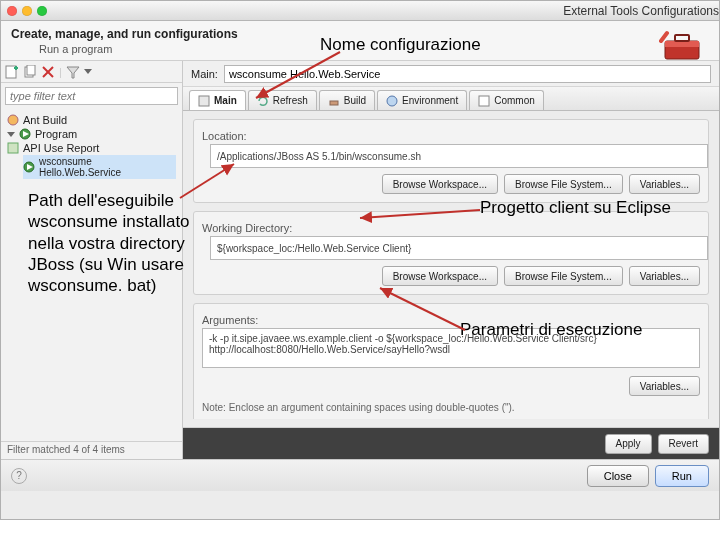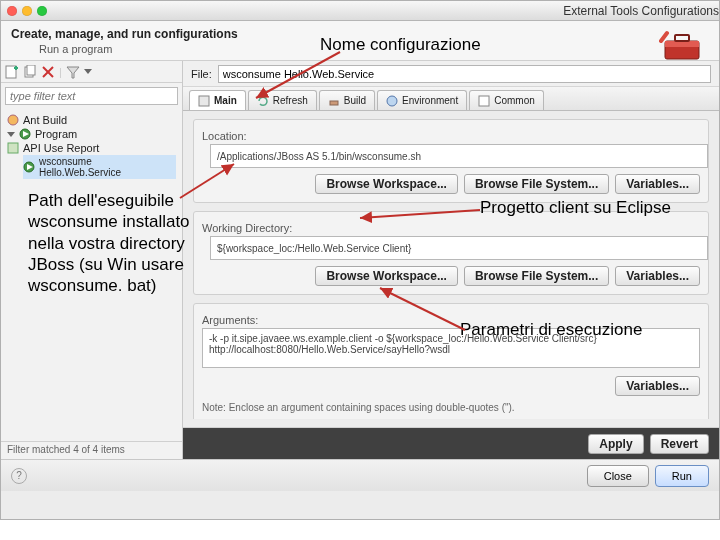--- a/index.html
+++ b/index.html
@@ -32,21 +32,21 @@
   .name-row input { flex:1; height:18px; border:1px solid #b5b5b5; padding:0 4px; font-size:11px; }
   .tabs { height:24px; display:flex; align-items:flex-end; background:linear-gradient(#f5f5f5,#e4e4e4); border-bottom:1px solid #bcbcbc; padding:0 6px; gap:2px; }
   .tab { height:20px; padding:0 8px; border:1px solid #b8b8b8; border-bottom:none; border-radius:3px 3px 0 0; background:linear-gradient(#fafafa,#e6e6e6); font-size:10px; display:flex; align-items:center; gap:4px; cursor:pointer; }
   .tab.active { background:#fff; font-weight:bold; }
   .tab-icon { width:12px; height:12px; display:inline-block; }
   .panel-scroll { flex:1; overflow:auto; background:#ececec; padding:8px 10px; }
   .group-label { font-size:11px; color:#555; margin:4px 0 2px; }
   .field-set { border:1px solid #cfcfcf; background:#f3f3f3; border-radius:3px; padding:6px 8px 8px; margin-bottom:8px; }
   .text-input { width:100%; height:24px; border:1px solid #b8b8b8; background:#fff; padding:0 6px; font-size:10px; color:#444;margin-left:8px; }
   .btn-row { display:flex; justify-content:flex-end; gap:6px; margin-top:6px; }
-  .btn { height:20px; padding:0 10px; border:1px solid #a8a8a8; border-radius:3px; background:linear-gradient(#fdfdfd,#e2e2e2); font-size:12px; cursor:pointer; display:flex; align-items:center;font-weight:bold; }
+  .btn { height:20px; padding:0 10px; border:1px solid #a8a8a8; border-radius:3px; background:linear-gradient(#fdfdfd,#e2e2e2); font-size:10px; cursor:pointer; display:flex; align-items:center; }
   .args-box { width:100%; height:40px; border:1px solid #b8b8b8; background:#fff; padding:4px 6px; font-size:10px; color:#444; resize:none; font-family:inherit; }
   .note { font-size:10px; color:#666; margin-top:6px; }
   .panel-footer { height:32px; border-top:1px solid #d0d0d0; background:#404040; display:flex; justify-content:flex-end; align-items:center; padding:0 10px; gap:6px;margin-top:8px; }
   .win-footer { height:32px; border-top:1px solid #c8c8c8; background:linear-gradient(#f2f2f2,#e2e2e2); display:flex; align-items:center; padding:0 10px; }
   .help-icon { width:16px; height:16px; border:1px solid #aaa; border-radius:50%; display:flex; align-items:center; justify-content:center; font-size:10px; color:#777; }
   .win-footer .spacer { flex:1; }
   .win-btn { height:22px; padding:0 16px; border:1px solid #9a9a9a; border-radius:4px; background:linear-gradient(#fefefe,#dedede); font-size:11px; cursor:pointer; }
   .win-btn.primary { background:linear-gradient(#f0f6ff,#c7ddff); border-color:#6a8fc5; }
   
   .overlay { position:absolute; z-index:50; pointer-events:none; }
@@ -132,21 +132,21 @@
               <polygon points="4,3 10,6 4,9" fill="#fff"></polygon>
             </svg>
           <span style="font-size:10px;">wsconsume Hello.Web.Service</span>
         </div>
       </div>
       <div class="filter-status">Filter matched 4 of 4 items</div>
     </div>
 
     <div class="rightpane">
       <div class="name-row">
-        <span>File:</span>
+        <span>Main:</span>
         <input value="wsconsume Hello.Web.Service" style="">
       </div>
       <div class="tabs">
         <div class="tab active">
             <svg class="tab-icon" viewBox="0 0 12 12">
               <rect x="1" y="1" width="10" height="10" fill="#e8e8e8" stroke="#888"></rect>
             </svg>
             <span>Main</span>
           </div>
         <div class="tab">

